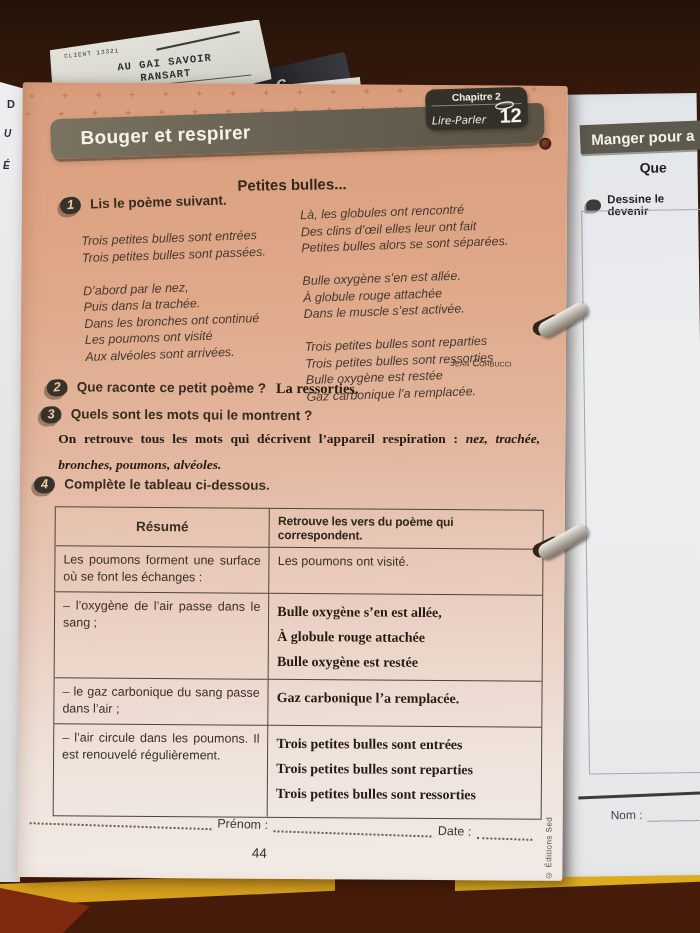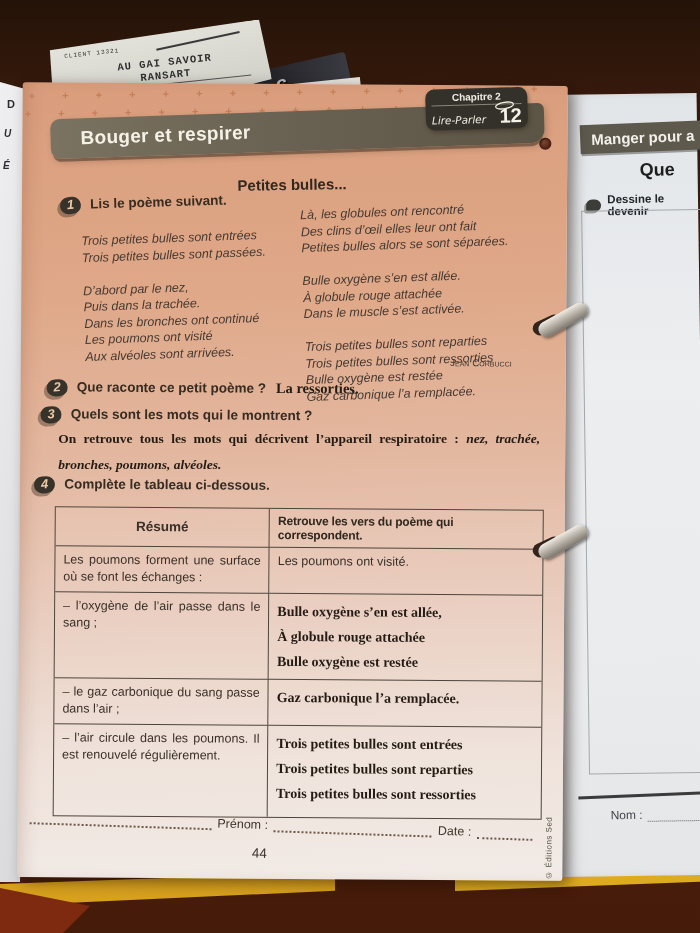--- a/index.html
+++ b/index.html
@@ -45,21 +45,21 @@
   .lp-c{left:3px;top:78px;font-size:10px;font-style:italic;}
 
   
   .rpage{position:absolute;left:556px;top:94px;width:146px;height:782px;z-index:4;
     background:linear-gradient(180deg,#e2e5e8,#eceef0 35%,#e9ebed 75%,#e4e6e8);
     transform:rotate(-0.8deg);
     box-shadow:inset 9px 0 14px -9px rgba(0,0,0,.4);}
   .rp-banner{position:absolute;left:29px;top:29px;width:130px;height:29px;background:#5d594d;
     transform:rotate(-1.5deg);box-shadow:0 3px 0 -1px rgba(40,40,35,.4);}
   .rp-banner span{display:block;padding-left:11px;line-height:29px;color:#f2f0ea;font-size:15px;font-weight:bold;}
-  .rp-heading{position:absolute;left:88px;top:66px;font-size:18px;font-weight:bold;color:#1e1e1e;}
+  .rp-heading{position:absolute;left:88px;top:66px;font-size:14px;font-weight:bold;color:#1e1e1e;}
   .rp-ex{position:absolute;left:34px;top:99px;display:flex;align-items:center;}
   .rp-exbadge{width:17px;height:12px;background:#3c3c38;border-radius:6px 6px 6px 2px;
     box-shadow:-2px 2px 0 rgba(70,70,60,.45);margin-right:6px;}
   .rp-exlabel{font-size:11.5px;font-weight:bold;color:#23262a;}
   .rp-box{position:absolute;left:29px;top:116px;width:130px;height:562px;border:1.5px solid #a4a9ad;}
   .rp-line{position:absolute;left:18px;top:700px;width:128px;height:3px;background:#3b3b3b;transform:rotate(-1.5deg);}
   .rp-nom{position:absolute;left:50px;top:714px;right:2px;display:flex;align-items:flex-end;
     font-size:12px;color:#3f4448;}
   .rp-nom .dotline{flex:1;border-bottom:1.6px dotted #5a5f63;height:9px;margin-left:5px;}
 
@@ -256,21 +256,21 @@
       <span class="qnum">2</span>
       <span class="qlabel">Que raconte ce petit poème ?</span>
       <span class="ans-inline">La ressorties.</span>
     </div>
 
     <div class="qrow q3">
       <span class="qnum">3</span>
       <span class="qlabel">Quels sont les mots qui le montrent ?</span>
     </div>
     <div class="q3-answer">
-      <span>On retrouve tous les mots qui décrivent l’appareil respiratoire : </span><span class="it">nez, trachée, bronches, poumons, alvéoles.</span>
+      <span>On retrouve tous les mots qui décrivent l’appareil respiration : </span><span class="it">nez, trachée, bronches, poumons, alvéoles.</span>
     </div>
 
     <div class="qrow q4">
       <span class="qnum">4</span>
       <span class="qlabel">Complète le tableau ci-dessous.</span>
     </div>
 
     <div class="tbl">
       <div class="trow th first h-hdr">
         <div class="tcell l">Résumé</div>

